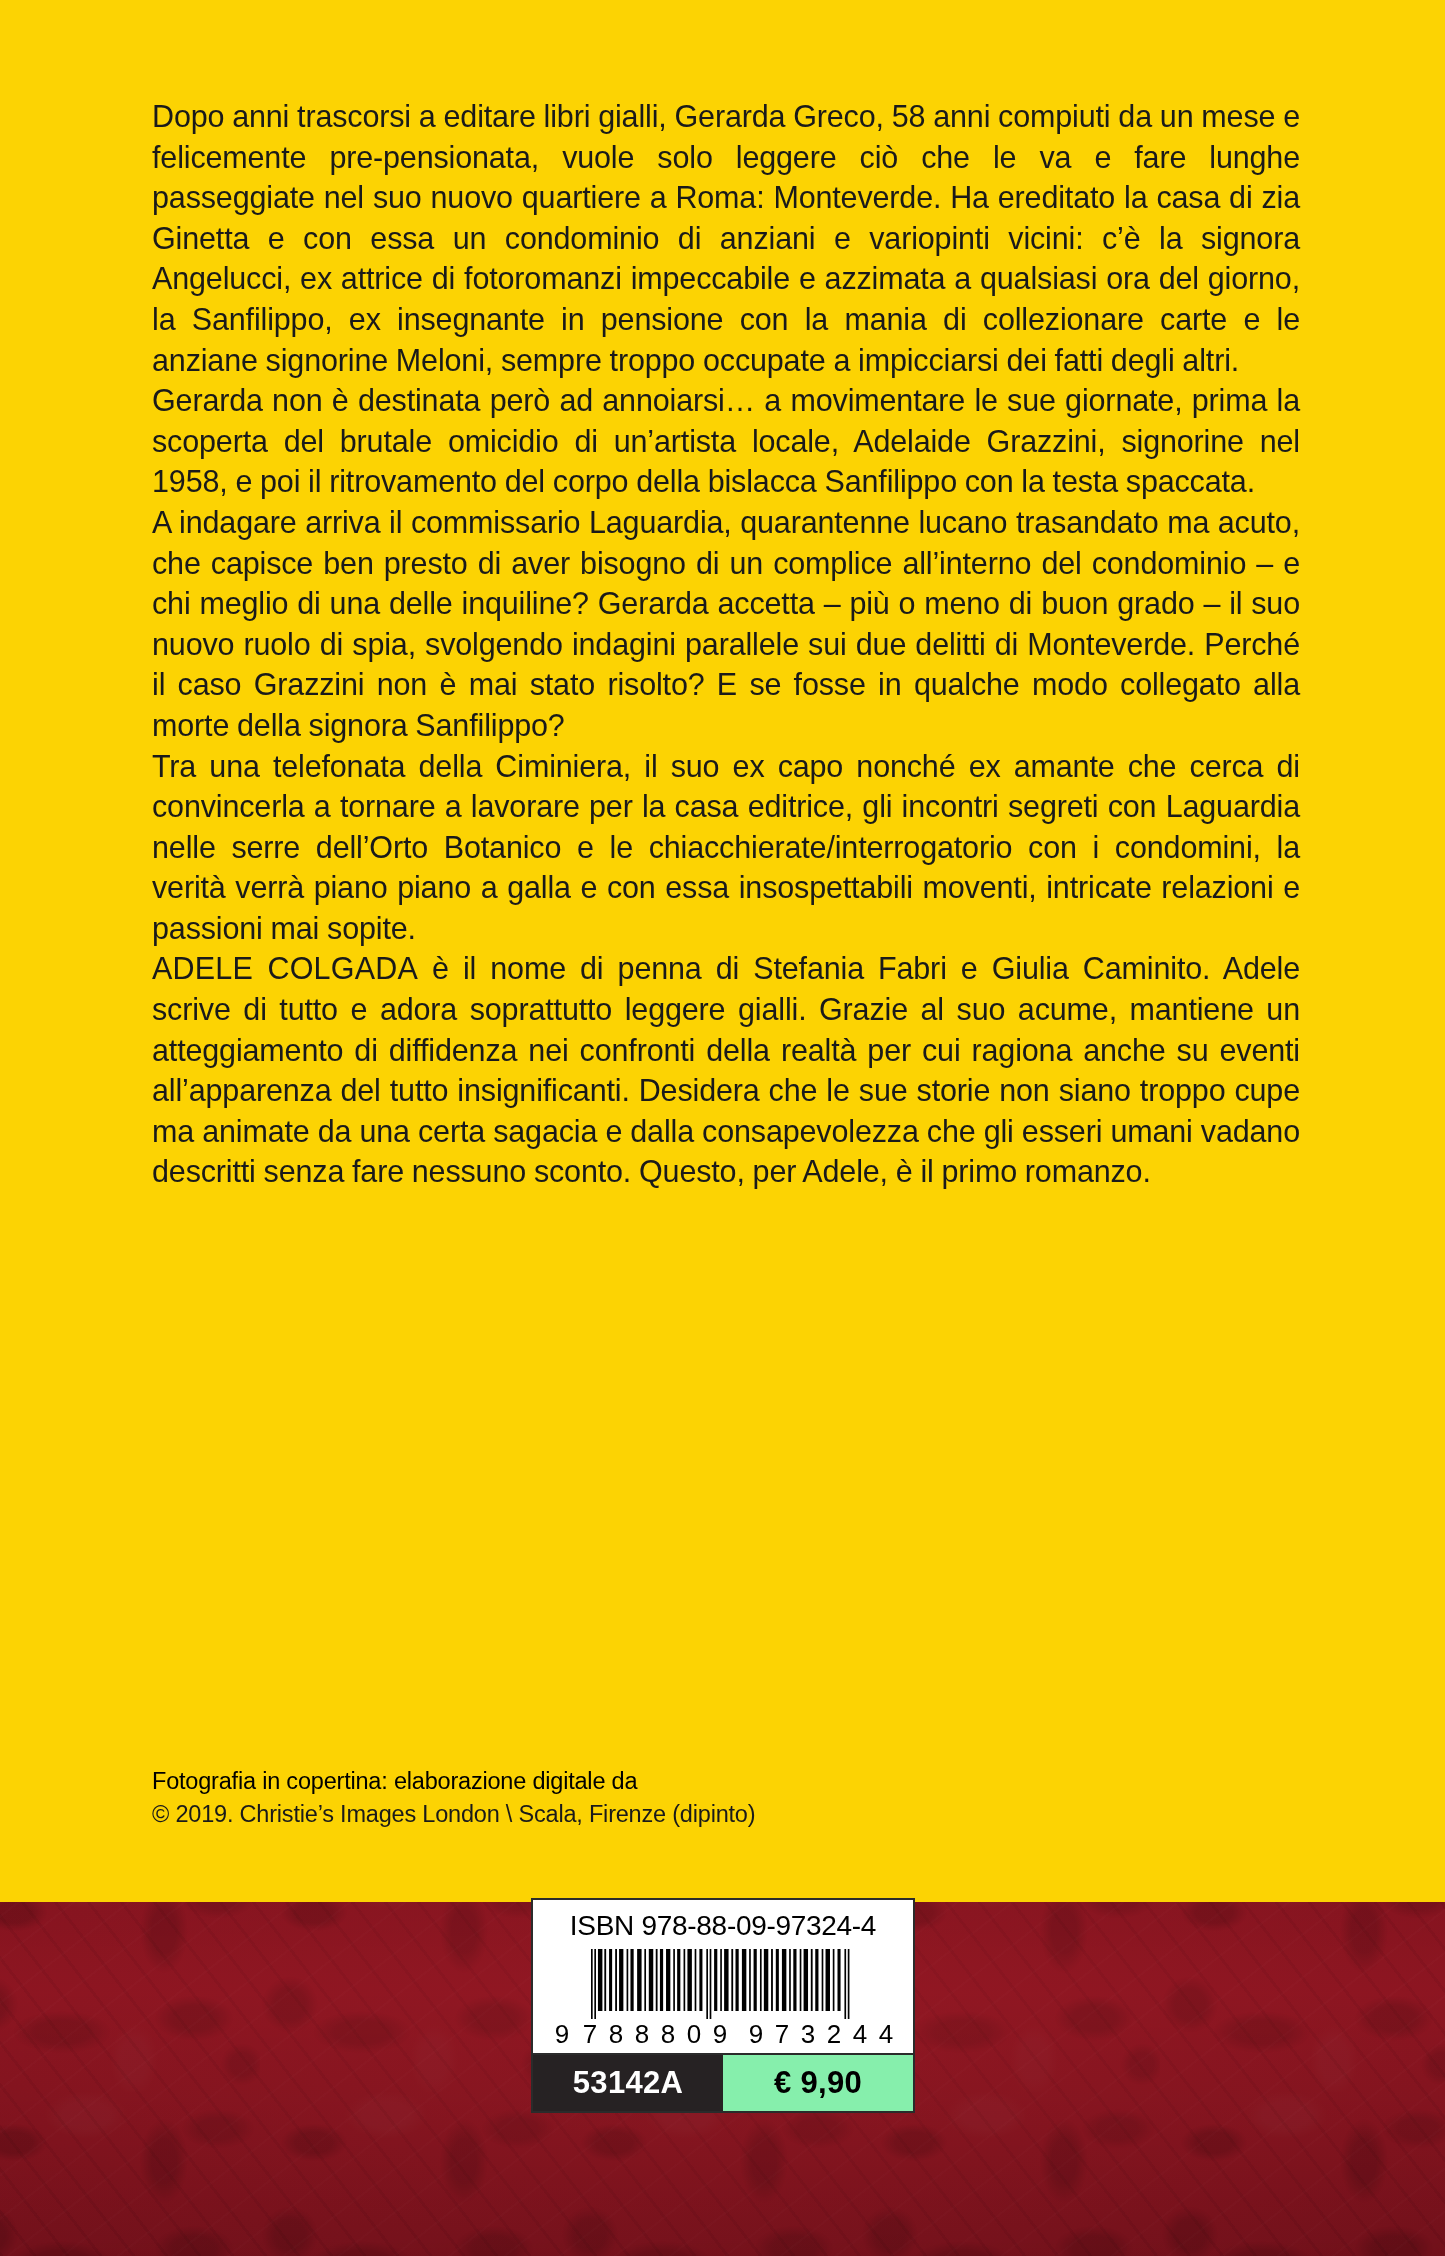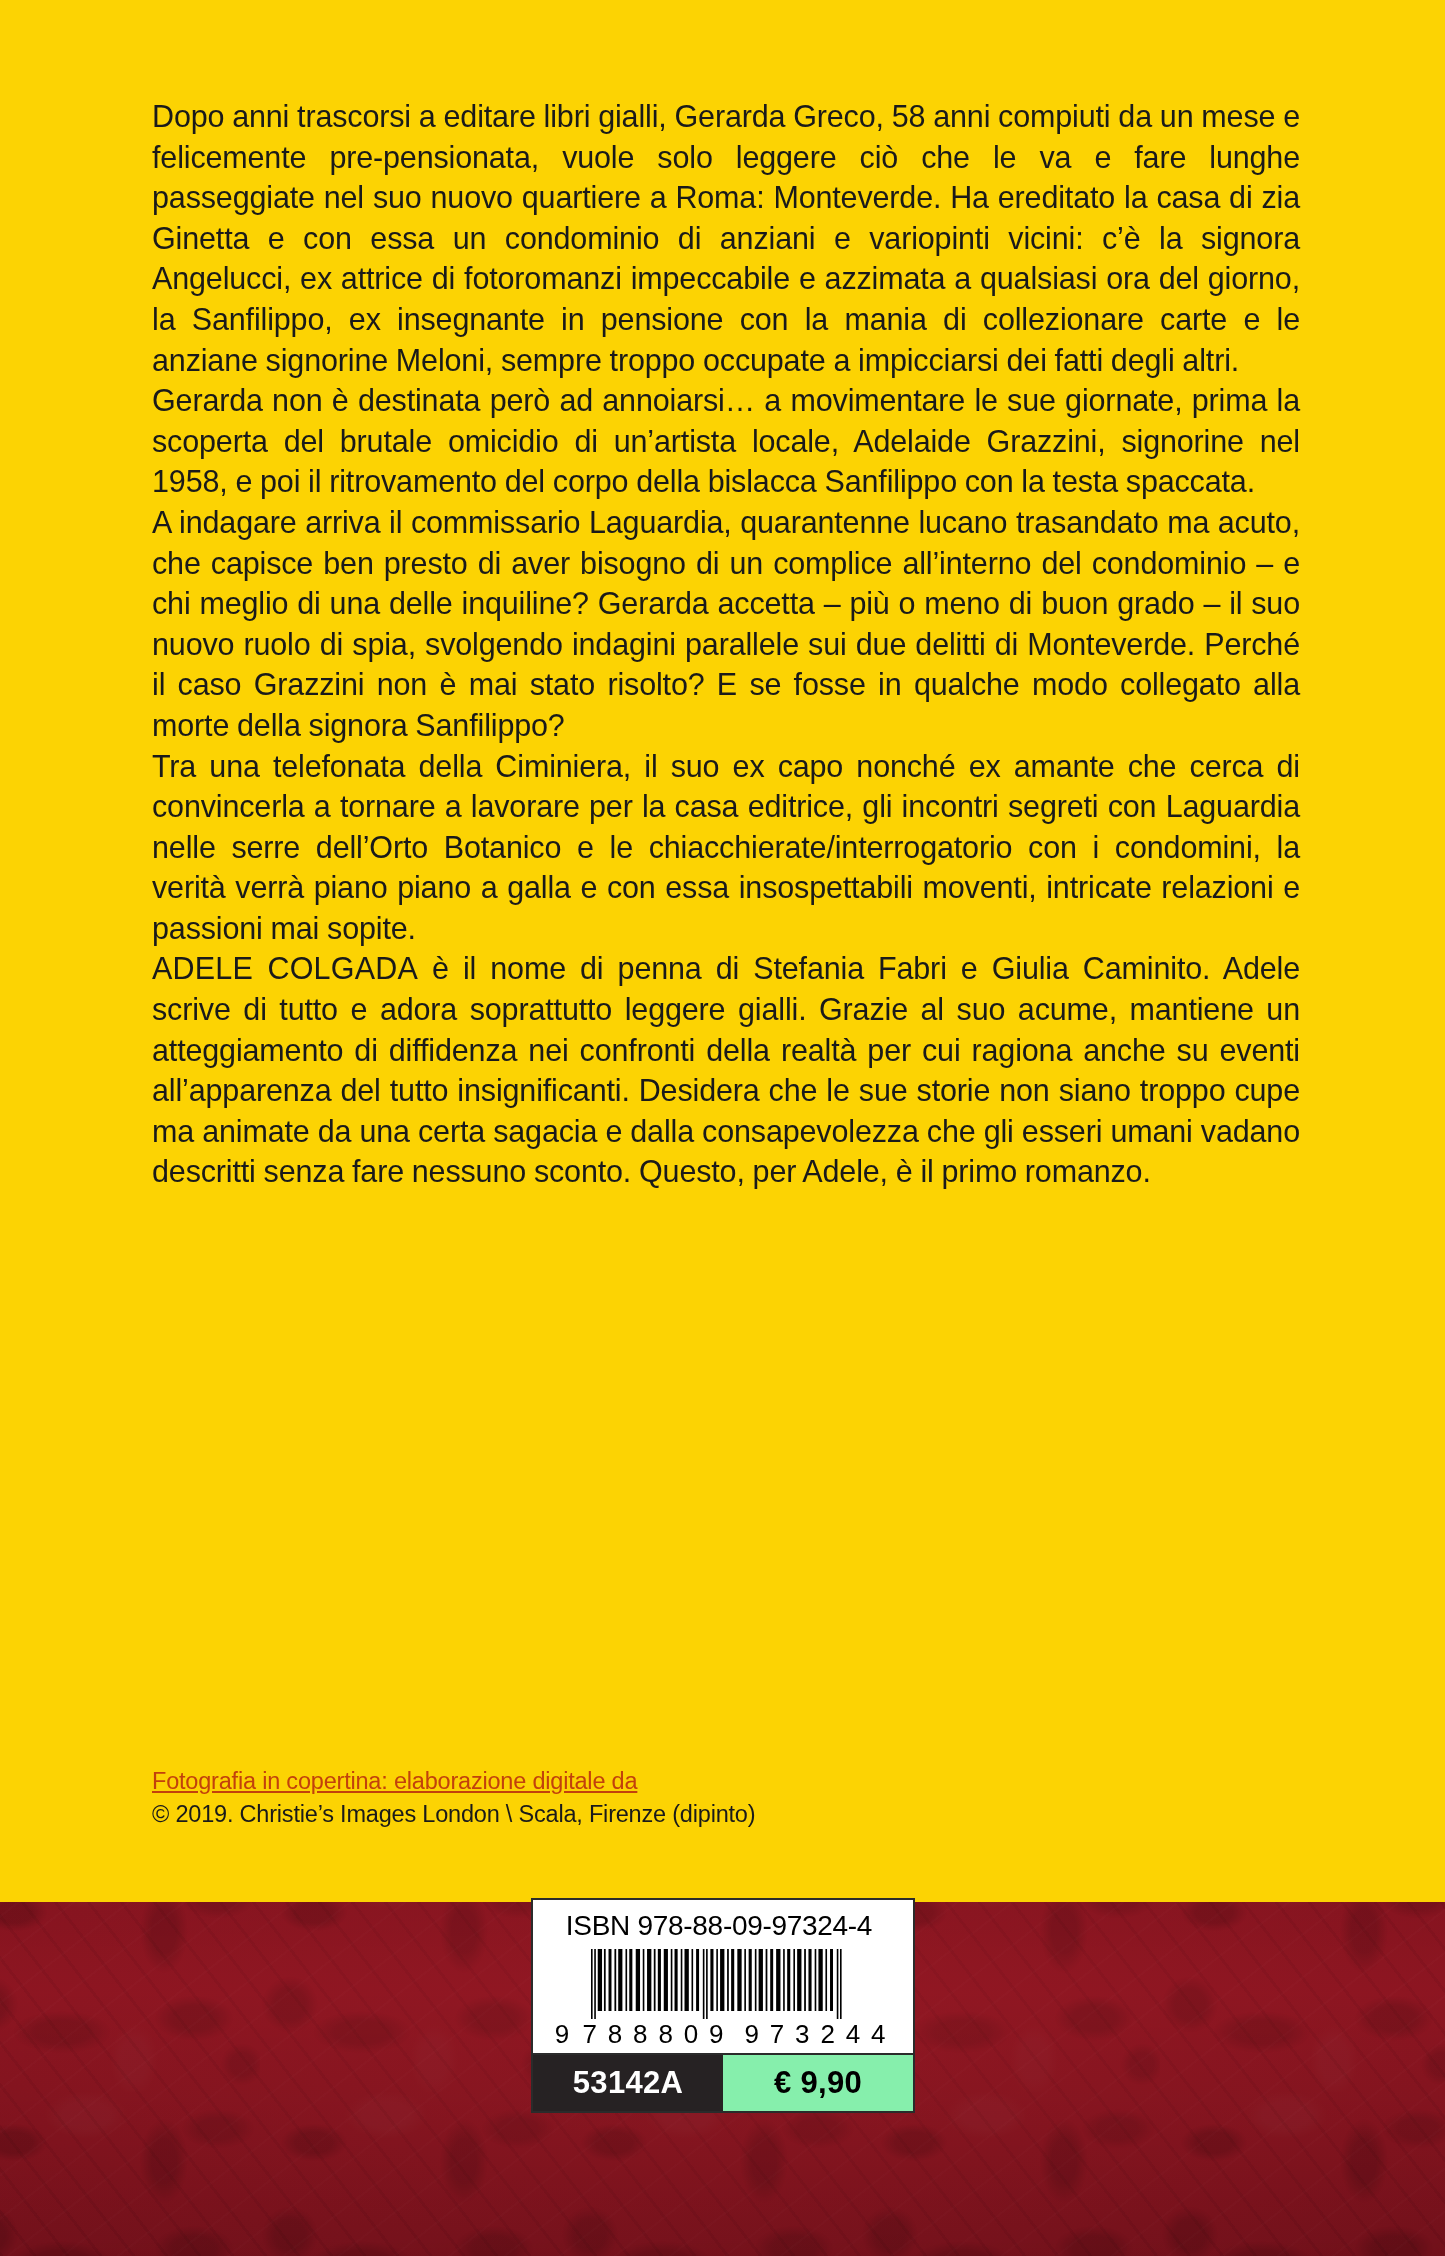--- a/index.html
+++ b/index.html
@@ -115,21 +115,21 @@
   
   .barcode-block {
     position: absolute;
     left: 533px;
     top: 1900px;
     width: 380px;
     box-shadow: 0 0 0 2px #2b2b2b;
   }
   .barcode-white {
     background: #ffffff;
-    padding: 10px 8px 4px 0;
+    padding: 10px 0 4px 0;
   }
   .isbn-text {
     text-align: center;
     font-family: "Liberation Sans", sans-serif;
     font-size: 28px;
     color: #000;
     letter-spacing: -0.3px;
     line-height: 32px;
   }
   .bars-wrap {
@@ -195,21 +195,21 @@
   <div class="blurb-area">
     <p class="blurb-para" style="color: rgb(26, 26, 26);">Dopo anni trascorsi a editare libri gialli, Gerarda Greco, 58 anni compiuti da un mese e felicemente pre-pensionata, vuole solo leggere ciò che le va e fare lunghe passeggiate nel suo nuovo quartiere a Roma: Monteverde. Ha ereditato la casa di zia Ginetta e con essa un condominio di anziani e variopinti vicini: c’è la signora Angelucci, ex attrice di fotoromanzi impeccabile e azzimata a qualsiasi ora del giorno, la Sanfilippo, ex insegnante in pensione con la mania di collezionare carte e le anziane signorine Meloni, sempre troppo occupate a impicciarsi dei fatti degli altri.</p>
     <p class="blurb-para" style="color: rgb(26, 26, 26);">Gerarda non è destinata però ad annoiarsi… a movimentare le sue giornate, prima la scoperta del brutale omicidio di un’artista locale, Adelaide Grazzini, signorine nel 1958, e poi il ritrovamento del corpo della bislacca Sanfilippo con la testa spaccata.</p>
     <p class="blurb-para" style="color: rgb(26, 26, 26);">A indagare arriva il commissario Laguardia, quarantenne lucano trasandato ma acuto, che capisce ben presto di aver bisogno di un complice all’interno del condominio – e chi meglio di una delle inquiline? Gerarda accetta – più o meno di buon grado – il suo nuovo ruolo di spia, svolgendo indagini parallele sui due delitti di Monteverde. Perché il caso Grazzini non è mai stato risolto? E se fosse in qualche modo collegato alla morte della signora Sanfilippo?</p>
     <p class="blurb-para" style="color: rgb(26, 26, 26);">Tra una telefonata della Ciminiera, il suo ex capo nonché ex amante che cerca di convincerla a tornare a lavorare per la casa editrice, gli incontri segreti con Laguardia nelle serre dell’Orto Botanico e le chiacchierate/interrogatorio con i condomini, la verità verrà piano piano a galla e con essa insospettabili moventi, intricate relazioni e passioni mai sopite.</p>
 
     <p class="blurb-para author-block" style="color: rgb(26, 26, 26);"><span class="author-name">ADELE COLGADA</span><span> è il nome di penna di Stefania Fabri e Giulia Caminito. Adele scrive di tutto e adora soprattutto leggere gialli. Grazie al suo acume, mantiene un atteggiamento di diffidenza nei confronti della realtà per cui ragiona anche su eventi all’apparenza del tutto insignificanti. Desidera che le sue storie non siano troppo cupe ma animate da una certa sagacia e dalla consapevolezza che gli esseri umani vadano descritti senza fare nessuno sconto. Questo, per Adele, è il primo romanzo.</span></p>
   </div>
 
   <div class="credits">
-    <div class="credit-line" style="color: #c2410c; text-decoration: underline;">Fotografia in copertina: elaborazione digitale da</div>
+    <div class="credit-line" style="color: #000000;">Fotografia in copertina: elaborazione digitale da</div>
     <div class="credit-line" style="color: rgb(26, 26, 26);">© 2019. Christie’s Images London \ Scala, Firenze (dipinto)</div>
   </div>
 
   <div class="red-band" style="background-color: rgb(138, 20, 32);">
     <div class="damask"></div>
     <div class="damask2"></div>
     <div class="red-vignette"></div>
   </div>
 
   <div class="barcode-block">

